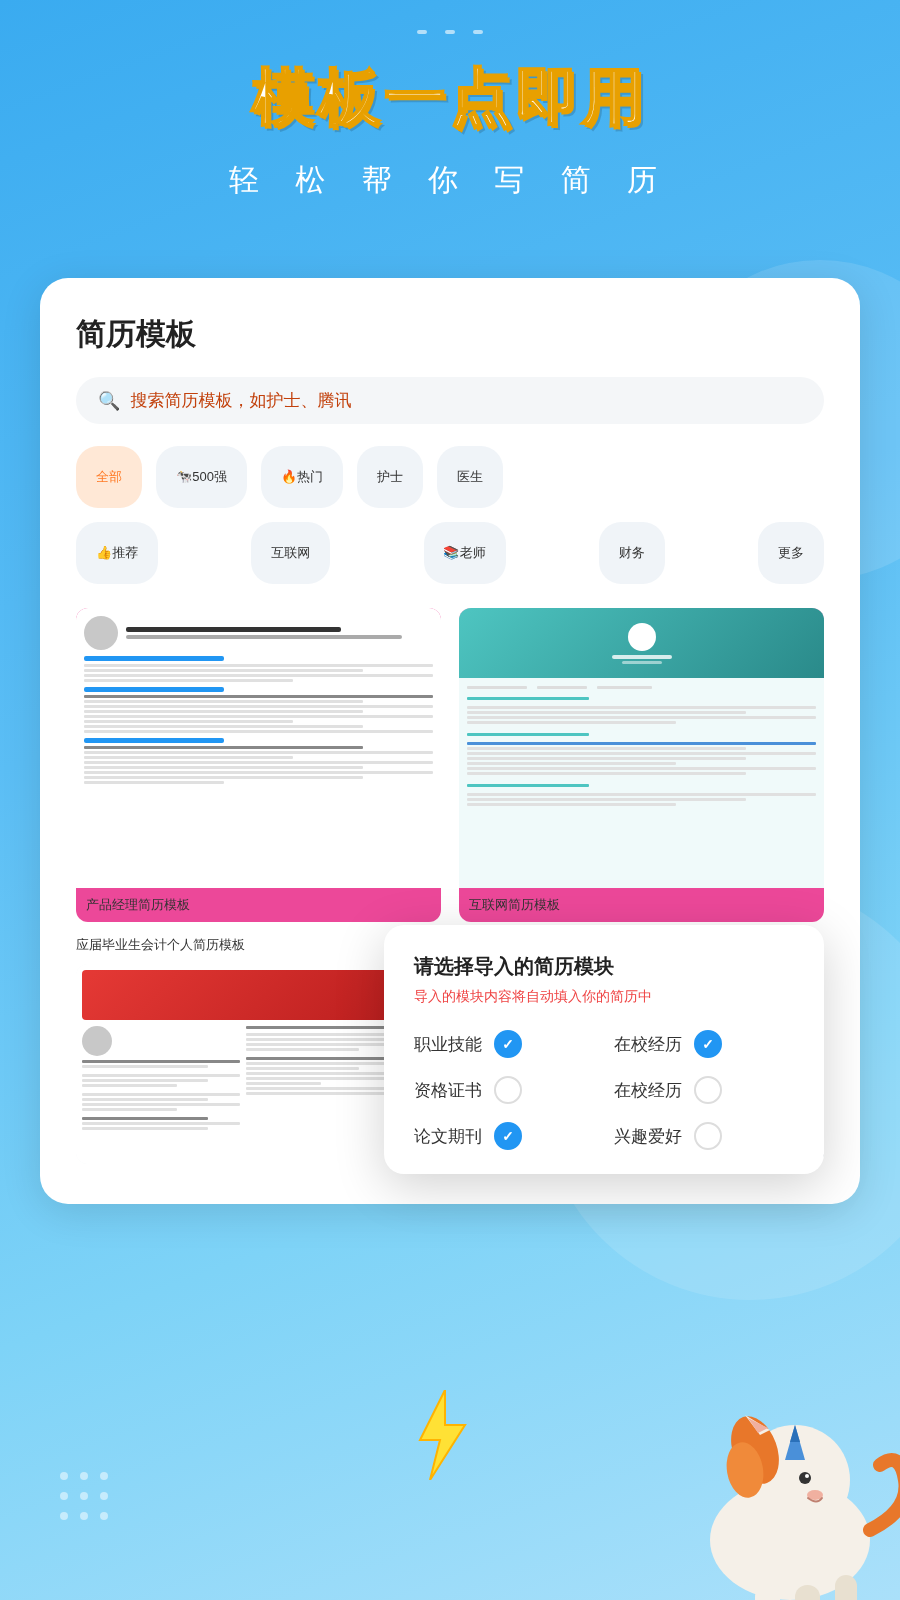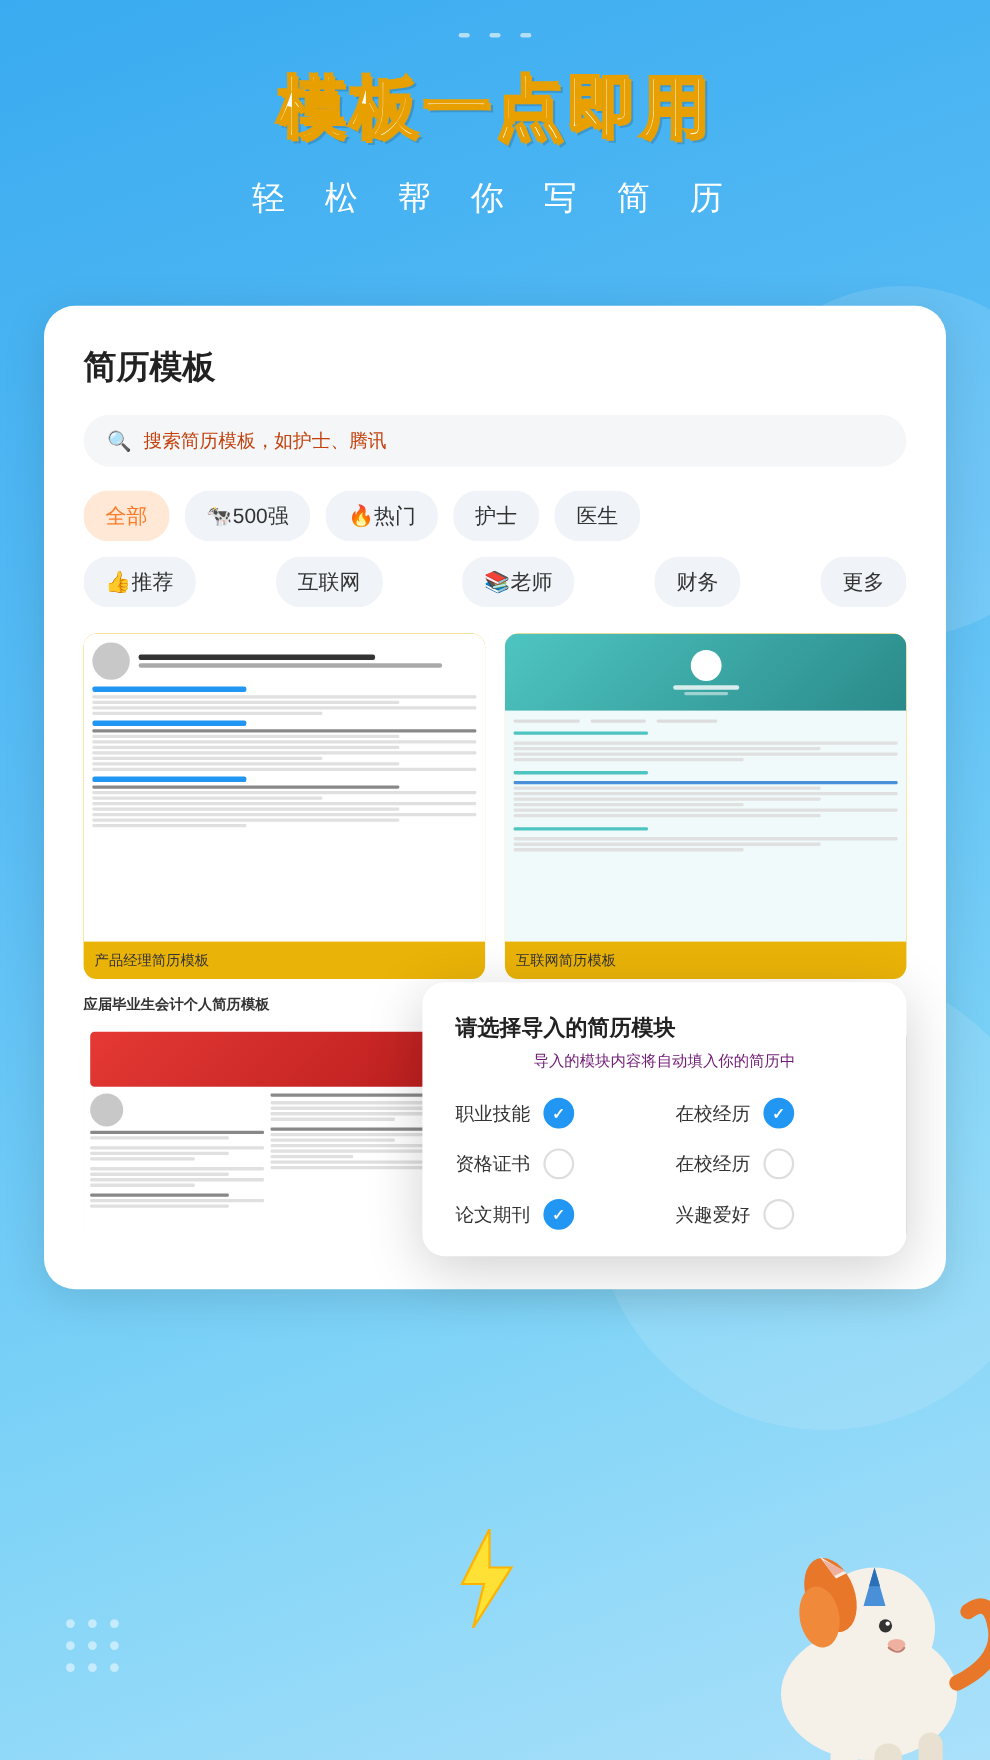--- a/index.html
+++ b/index.html
@@ -115,23 +115,23 @@
 
     
     .tags-row {
       display: flex;
       gap: 14px;
       margin-bottom: 14px;
       flex-wrap: nowrap;
       overflow: hidden;
     }
     .tag {
-      padding: 10px 20px;
+      padding: 22px 20px;
       border-radius: 22px;
-      font-size: 19px;
+      font-size: 13px;
       background: #f0f4f8;
       color: #333;
       white-space: nowrap;
     }
     .tag.active {
       background: #ffe8d6;
       color: #ff7a26;
     }
 
     .tags-row2 {
@@ -145,21 +145,21 @@
 
     
     .resume-grid {
       display: grid;
       grid-template-columns: 1fr 1fr;
       gap: 18px;
       position: relative;
     }
 
     .resume-card {
-      background: #eab308;
+      background: #ec4899;
       border-radius: 12px;
       overflow: hidden;
       position: relative;
     }
 
     .resume-preview {
       width: 100%;
       height: 280px;
       background: #eef2f6;
       position: relative;
@@ -285,22 +285,22 @@
     }
     .modal-title {
       font-size: 20px;
       font-weight: 700;
       color: #222;
       text-align: left;
       margin-bottom: 8px;
     }
     .modal-subtitle {
       font-size: 14px;
-      color: #701a75;
-      text-align: center;
+      color: #ef4444;
+      text-align: left;
       margin-bottom: 24px;
     }
     .modal-options {
       display: grid;
       grid-template-columns: 1fr 1fr;
       gap: 18px 20px;
     }
     .modal-option {
       display: flex;
       align-items: center;
@@ -512,21 +512,21 @@
             <div class="tl w60"></div>
           </div>
         </div>
       </div>
       <div class="resume-card-label">互联网简历模板</div>
     </div>
 
   </div>
 
   <div style="display:flex;gap:18px;margin-top:14px;">
-    <div style="flex:1;font-size:13px;color:#333;font-weight:700;">应届毕业生会计个人简历模板</div>
+    <div style="flex:1;font-size:13px;color:#333;font-weight:400;">应届毕业生会计个人简历模板</div>
     <div style="flex:1;font-size:13px;color:#333;font-weight:500;">应...</div>
   </div>
 
   <div style="display:flex;gap:18px;margin-top:10px;position:relative;">
 
     <div class="bottom-resume-card">
       <div class="bottom-preview">
         <div class="red-bar"></div>
 
         <div style="display:flex;gap:6px;">

